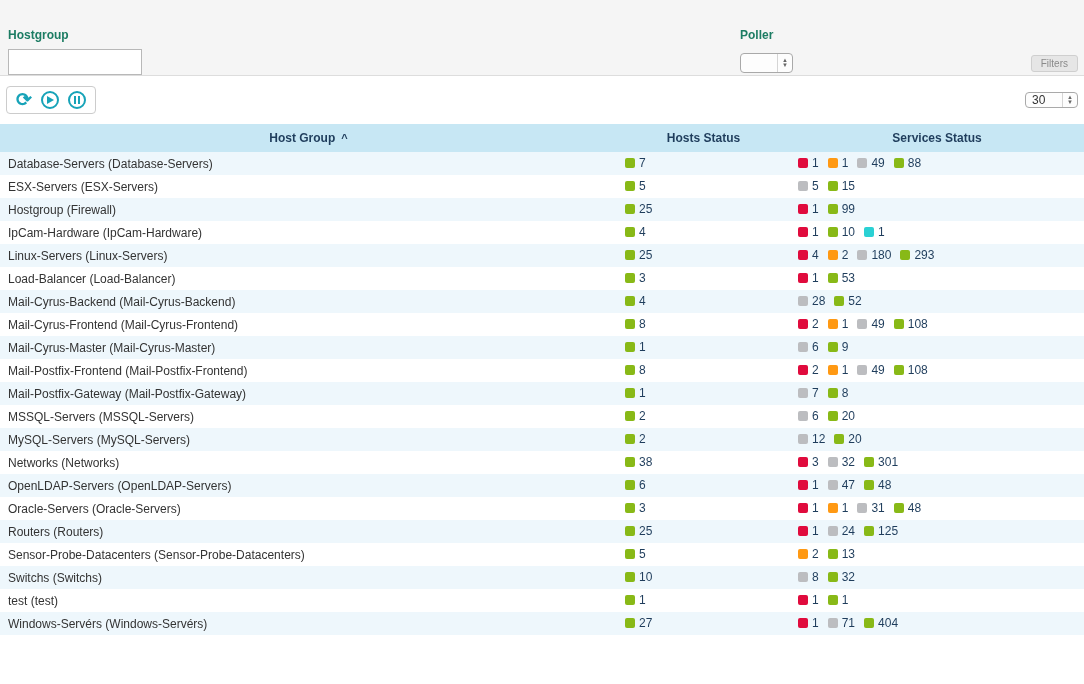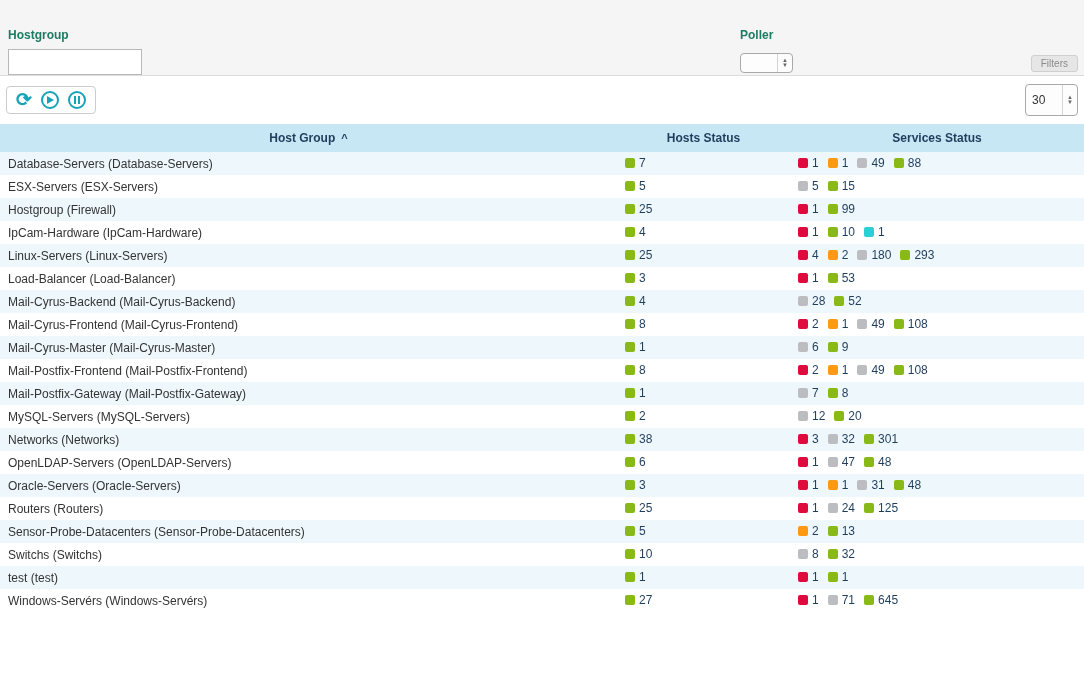--- a/index.html
+++ b/index.html
@@ -37,21 +37,21 @@
     align-items: center; justify-content: center; }
   .refresh-glyph { font-size: 19px; font-weight: bold; line-height: 18px; }
   .ring { width: 18px; height: 18px; border: 2px solid var(--accent-teal, #17a3b8);
     border-radius: 50%; display: inline-flex; align-items: center; justify-content: center; }
   .tri { width: 0; height: 0; border-top: 4px solid transparent;
     border-bottom: 4px solid transparent; margin-left: 2px;
     border-left: 7px solid var(--accent-teal, #17a3b8); }
   .bars { display: flex; gap: 2px; }
   .bars i { display: block; width: 2px; height: 8px;
     background: var(--accent-teal, #17a3b8); }
-  .page-size { height: 32px; }
+  .page-size { height: 16px; }
 
   
   table { width: 1084px; border-collapse: collapse; table-layout: fixed; }
   col.c1 { width: 617px; } col.c2 { width: 173px; } col.c3 { width: 294px; }
   thead th { height: 28px; background: var(--header-bg, #c7e7f4);
     color: var(--header-text, #1f3d5c); font-size: 12px; font-weight: bold;
     text-align: center; }
   thead .sort-caret { font-size: 11px; margin-left: 6px; font-weight: bold; }
   tbody td { height: 23px; font-size: 12px; padding: 0 8px; white-space: nowrap;
     overflow: hidden; }
@@ -297,20 +297,34 @@
           </span></td>
         <td class="badge-cell"><span class="badge">
             <i class="sq" style="background: rgb(188, 189, 192);"></i>
             <span class="cnt">7</span>
           </span><span class="badge">
             <i class="sq" style="background: rgb(136, 185, 23);"></i>
             <span class="cnt">8</span>
           </span></td>
       </tr>
       <tr>
+        <td class="name-cell">MSSQL-Servers (MSSQL-Servers)</td>
+        <td class="badge-cell"><span class="badge">
+            <i class="sq" style="background: rgb(136, 185, 23);"></i>
+            <span class="cnt">2</span>
+          </span></td>
+        <td class="badge-cell"><span class="badge">
+            <i class="sq" style="background: rgb(188, 189, 192);"></i>
+            <span class="cnt">6</span>
+          </span><span class="badge">
+            <i class="sq" style="background: rgb(136, 185, 23);"></i>
+            <span class="cnt">20</span>
+          </span></td>
+      </tr>
+      <tr>
         <td class="name-cell">MySQL-Servers (MySQL-Servers)</td>
         <td class="badge-cell"><span class="badge">
             <i class="sq" style="background: rgb(136, 185, 23);"></i>
             <span class="cnt">2</span>
           </span></td>
         <td class="badge-cell"><span class="badge">
             <i class="sq" style="background: rgb(188, 189, 192);"></i>
             <span class="cnt">12</span>
           </span><span class="badge">
             <i class="sq" style="background: rgb(136, 185, 23);"></i>
@@ -437,17 +451,17 @@
             <span class="cnt">27</span>
           </span></td>
         <td class="badge-cell"><span class="badge">
             <i class="sq" style="background: rgb(224, 11, 61);"></i>
             <span class="cnt">1</span>
           </span><span class="badge">
             <i class="sq" style="background: rgb(188, 189, 192);"></i>
             <span class="cnt">71</span>
           </span><span class="badge">
             <i class="sq" style="background: rgb(136, 185, 23);"></i>
-            <span class="cnt">645</span>
+            <span class="cnt">404</span>
           </span></td>
       </tr>
     </tbody>
 </table>
 
 </body></html>

